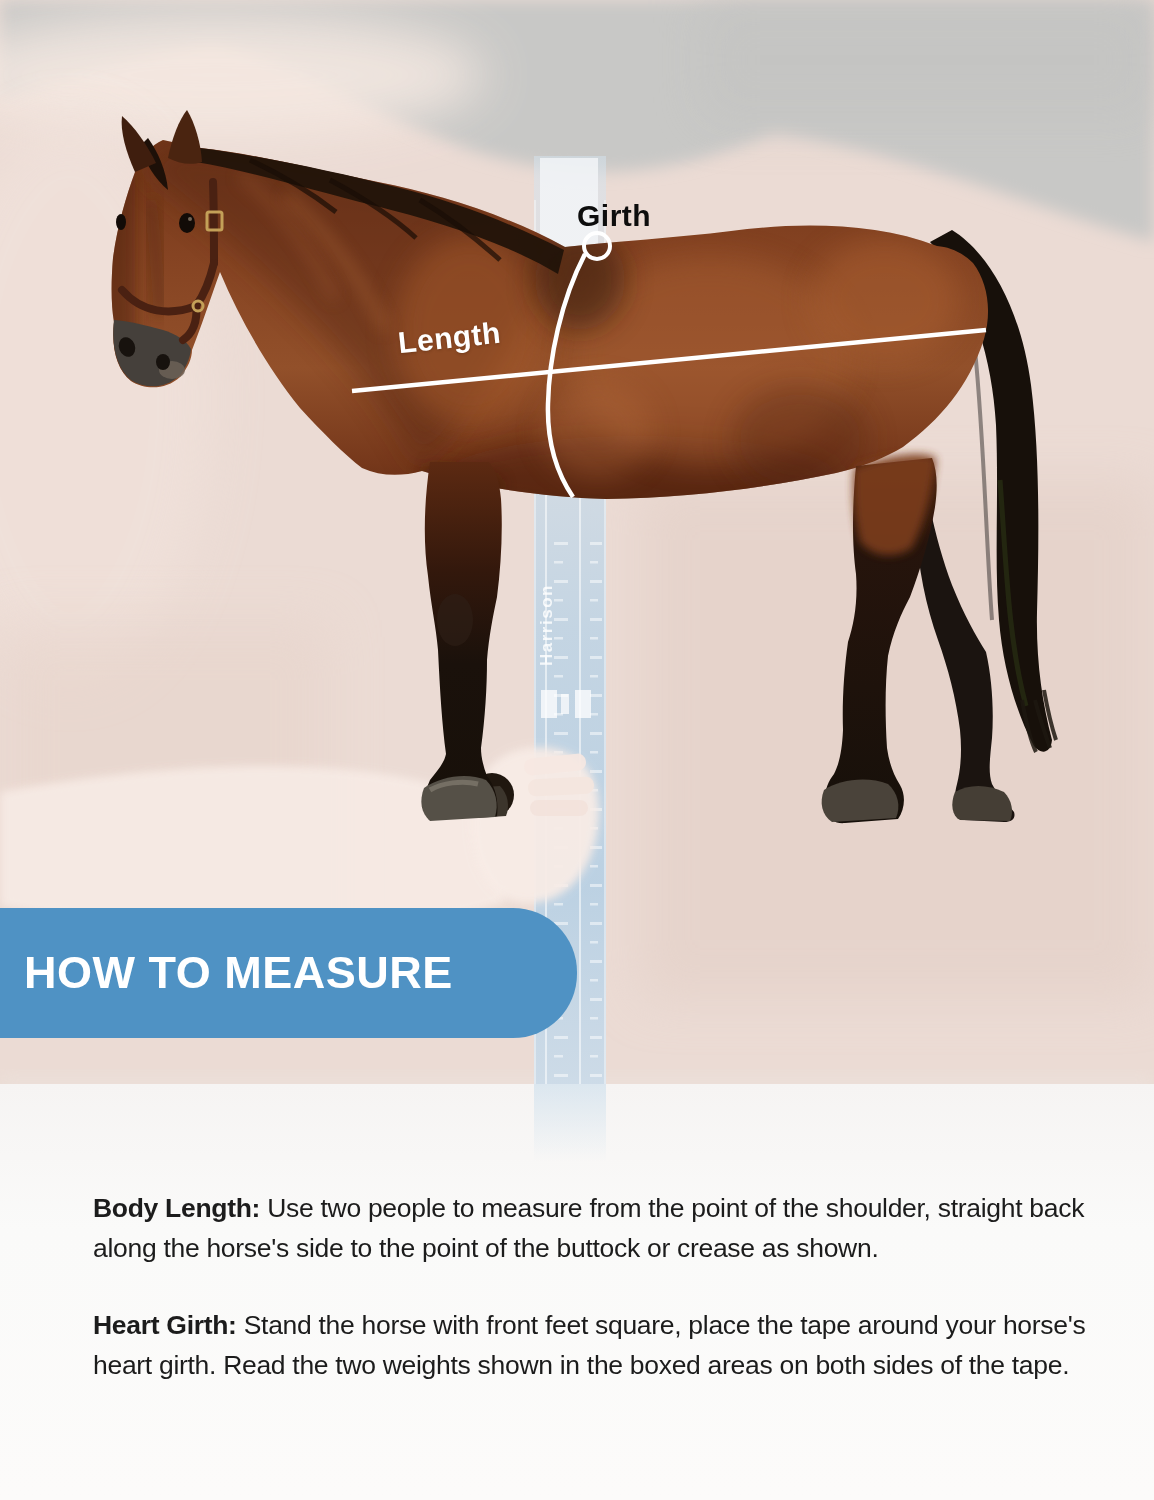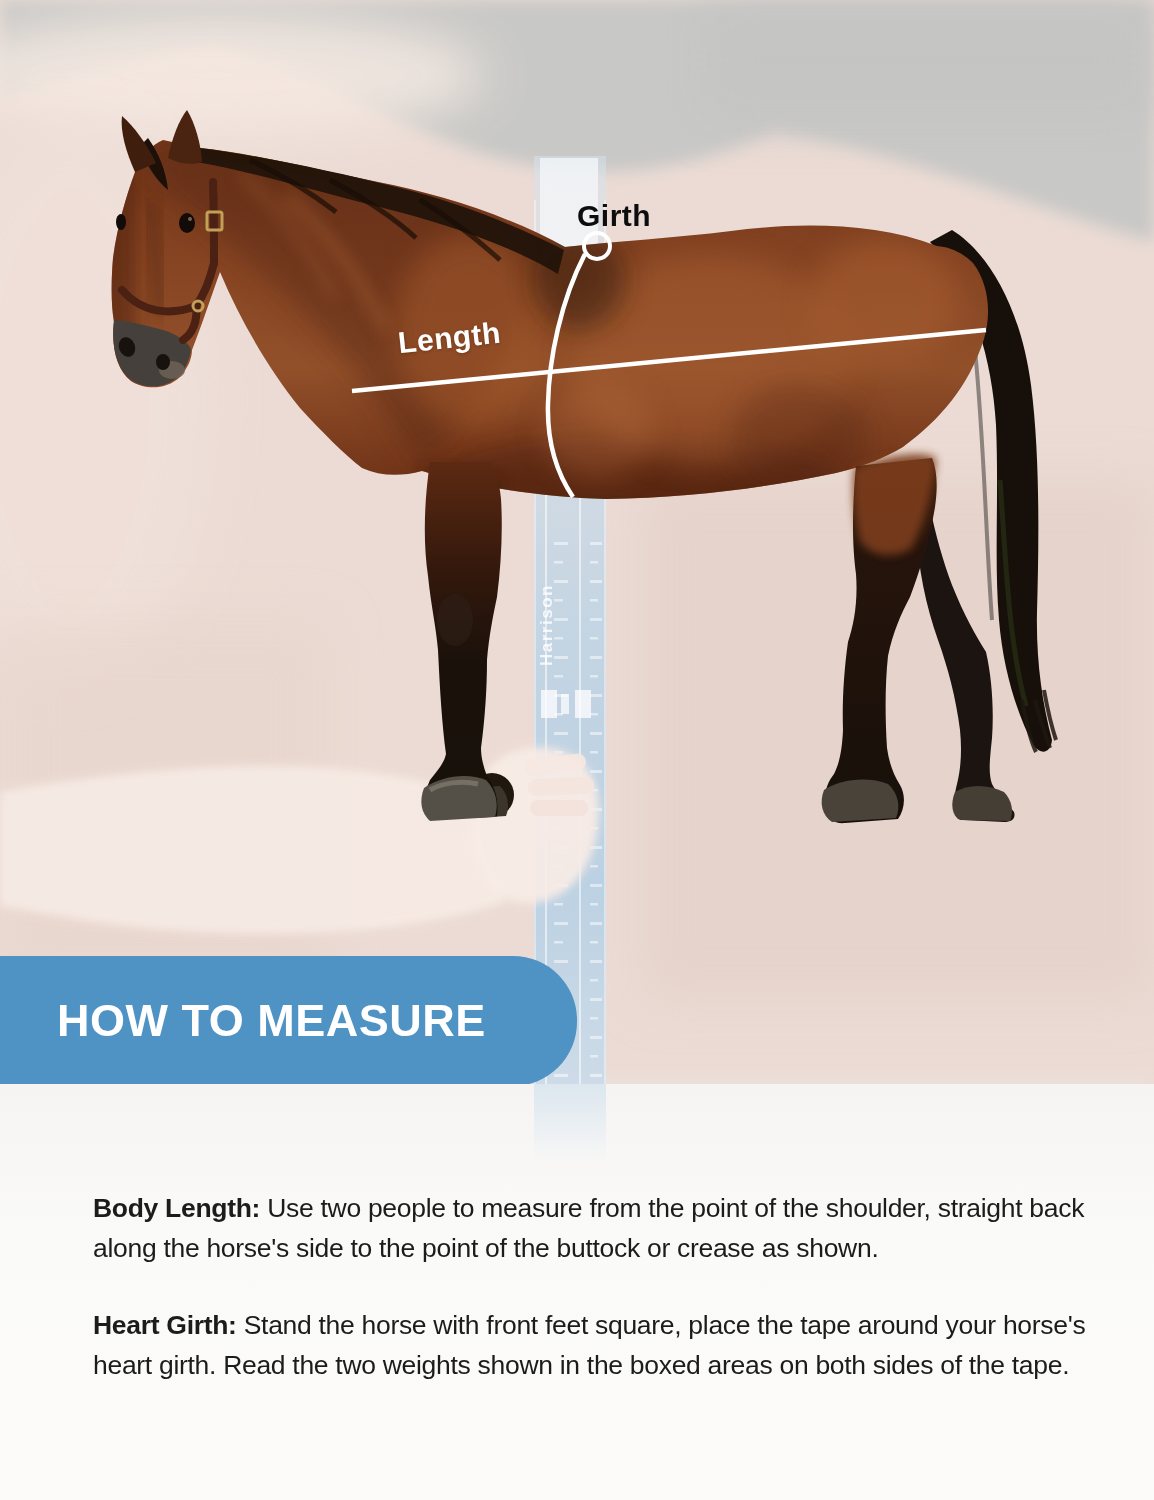--- a/index.html
+++ b/index.html
@@ -14,23 +14,23 @@
   .length-label{
     left:398px;top:321px;font-size:30px;color:#ffffff;letter-spacing:.5px;
     transform:rotate(-6deg);text-shadow:0 1px 3px rgba(70,35,12,.4);
   }
   .tape-brand{
     position:absolute;z-index:2;left:537px;top:556px;height:110px;
     writing-mode:vertical-rl;transform:rotate(180deg);
     font-size:17px;font-weight:700;color:rgba(255,255,255,.82);letter-spacing:1.5px;
   }
   .banner{
-    position:absolute;z-index:3;left:0;top:956px;width:577px;height:130px;
+    position:absolute;z-index:3;left:0;top:908px;width:577px;height:130px;
     border-radius:0 64px 64px 0;
-    display:flex;align-items:center;box-sizing:border-box;padding-left:57px;
+    display:flex;align-items:center;box-sizing:border-box;padding-left:24px;
   }
   .banner span{font-size:45px;font-weight:800;letter-spacing:.5px;}
   .content{
     position:absolute;z-index:3;left:0;top:1084px;width:1154px;height:416px;
     background:linear-gradient(180deg,#f6f4f3 0%,#fafaf9 35%,#fcfbfa 100%);
     padding-left:36px;
   }
   .tape-fade{
     position:absolute;left:534px;top:0;width:72px;height:78px;
     background:linear-gradient(180deg,rgba(198,220,236,.55),rgba(198,220,236,0));

